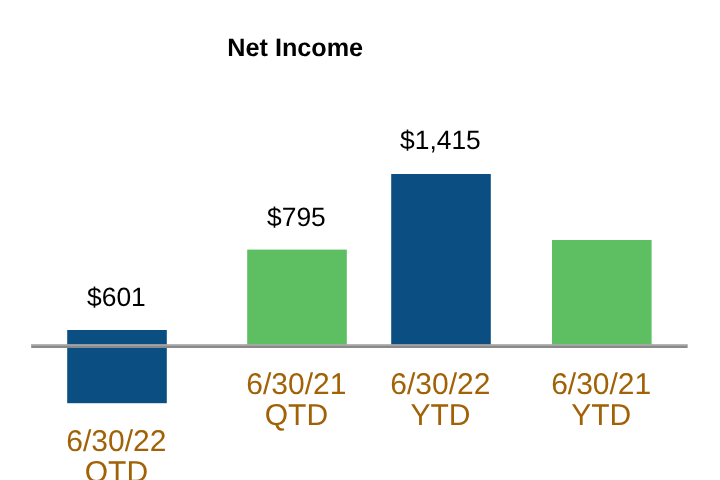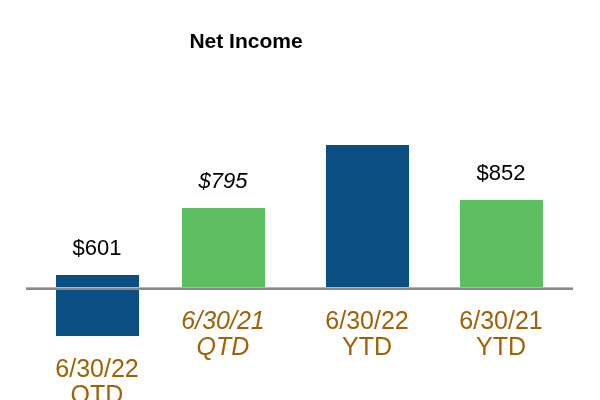--- a/index.html
+++ b/index.html
@@ -98,39 +98,39 @@
 
     <div class="bar-group" style="left:30px;margin-top:48px;">
       <div class="bar-value-label" style="top:188px;">$601</div>
       <div class="bar-rect" style="height:61px; background:#0a4e82;"></div>
       <div class="bar-category-label">
         <span class="cat-line">6/30/22</span>
         <span class="cat-line">QTD</span>
       </div>
     </div>
 
-    <div class="bar-group" style="left:156px;font-style:italic;">
+    <div class="bar-group" style="left:180px;">
       <div class="bar-value-label" style="top:169px;">$795</div>
       <div class="bar-rect" style="height:80px; background:#5ebf62;"></div>
       <div class="bar-category-label">
         <span class="cat-line">6/30/21</span>
         <span class="cat-line">QTD</span>
       </div>
     </div>
 
     <div class="bar-group" style="left:300px;">
+      <div class="bar-value-label" style="top:105px;">$1,415</div>
       <div class="bar-rect" style="height:143px; background:#0a4e82;"></div>
       <div class="bar-category-label">
         <span class="cat-line">6/30/22</span>
         <span class="cat-line">YTD</span>
       </div>
     </div>
 
     <div class="bar-group" style="left:434px;">
-      <div class="bar-value-label" style="top:161px;">$852</div>
       <div class="bar-rect" style="height:88px; background:#5ebf62;"></div>
       <div class="bar-category-label">
         <span class="cat-line">6/30/21</span>
         <span class="cat-line">YTD</span>
       </div>
     </div>
 
     <div class="axis-line"></div>
 
   </div>

